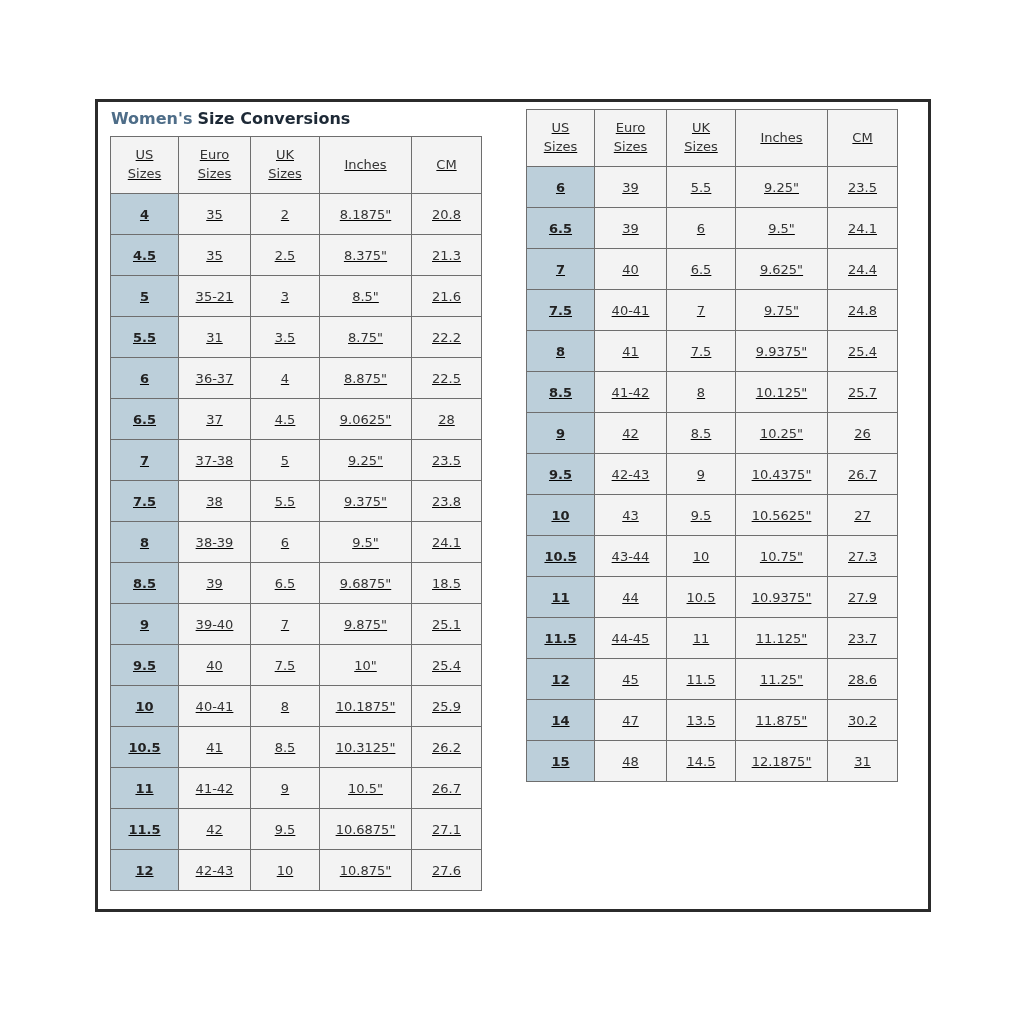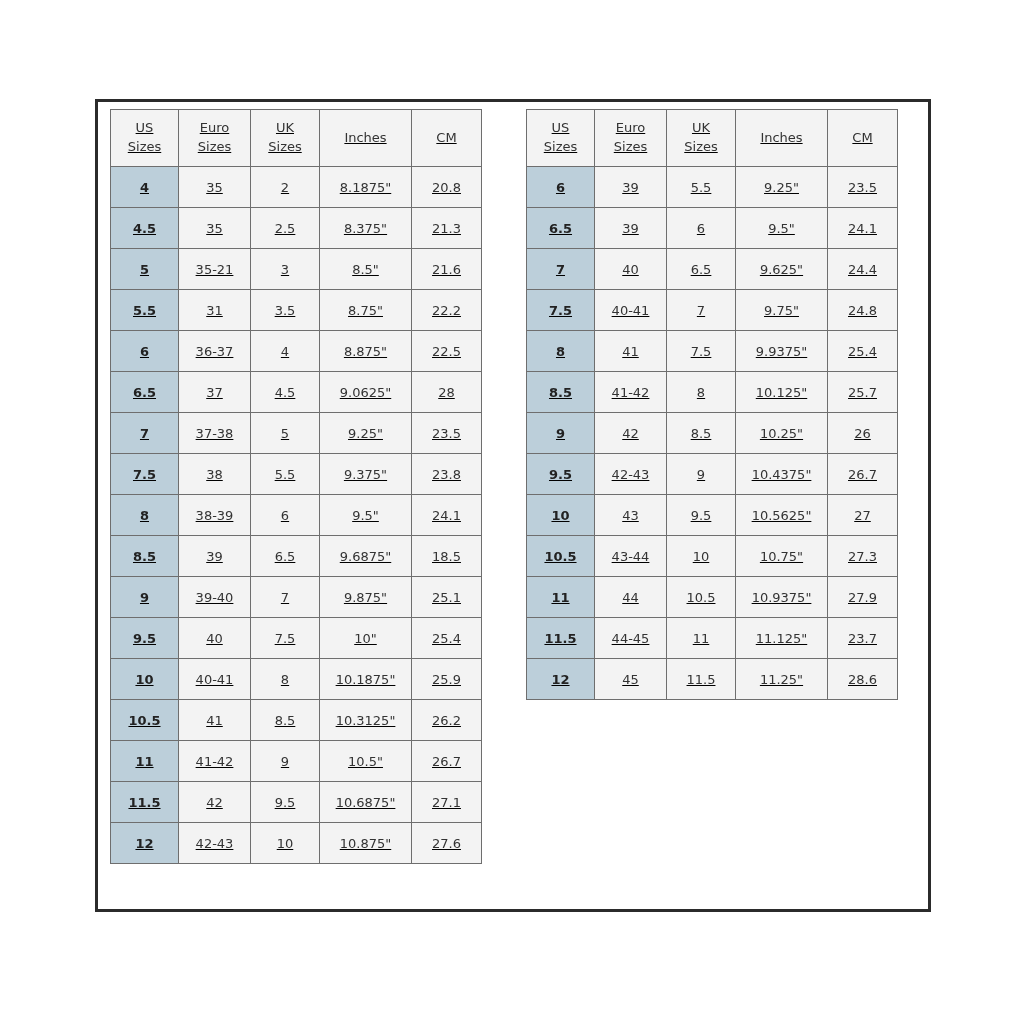--- a/index.html
+++ b/index.html
@@ -69,20 +69,168 @@
   .col-euro { width: 72px; }
   .col-uk { width: 69px; }
   .col-inches { width: 92px; }
   .col-cm { width: 70px; }
 </style>
 </head>
 <body>
 
 <div class="canvas">
   <div class="frame">
+
+    <section class="panel">
+      <h2 class="title">
+        <span class="title-prefix">Women's</span><span class="title-rest">Size Conversions</span>
+      </h2>
+      <table class="size-table">
+        <colgroup>
+          <col class="col-us">
+            <col class="col-euro">
+            <col class="col-uk">
+            <col class="col-inches">
+            <col class="col-cm">
+        </colgroup>
+        <thead>
+          <tr>
+            <th>US
+Sizes</th>
+            <th>Euro
+Sizes</th>
+            <th>UK
+Sizes</th>
+            <th>Inches</th>
+            <th>CM</th>
+          </tr>
+        </thead>
+        <tbody>
+            <tr>
+              <td>4</td>
+              <td>35</td>
+              <td>2</td>
+              <td>8.1875"</td>
+              <td>20.8</td>
+            </tr>
+            <tr>
+              <td>4.5</td>
+              <td>35</td>
+              <td>2.5</td>
+              <td>8.375"</td>
+              <td>21.3</td>
+            </tr>
+            <tr>
+              <td>5</td>
+              <td>35-21</td>
+              <td>3</td>
+              <td>8.5"</td>
+              <td>21.6</td>
+            </tr>
+            <tr>
+              <td>5.5</td>
+              <td>31</td>
+              <td>3.5</td>
+              <td>8.75"</td>
+              <td>22.2</td>
+            </tr>
+            <tr>
+              <td>6</td>
+              <td>36-37</td>
+              <td>4</td>
+              <td>8.875"</td>
+              <td>22.5</td>
+            </tr>
+            <tr>
+              <td>6.5</td>
+              <td>37</td>
+              <td>4.5</td>
+              <td>9.0625"</td>
+              <td>28</td>
+            </tr>
+            <tr>
+              <td>7</td>
+              <td>37-38</td>
+              <td>5</td>
+              <td>9.25"</td>
+              <td>23.5</td>
+            </tr>
+            <tr>
+              <td>7.5</td>
+              <td>38</td>
+              <td>5.5</td>
+              <td>9.375"</td>
+              <td>23.8</td>
+            </tr>
+            <tr>
+              <td>8</td>
+              <td>38-39</td>
+              <td>6</td>
+              <td>9.5"</td>
+              <td>24.1</td>
+            </tr>
+            <tr>
+              <td>8.5</td>
+              <td>39</td>
+              <td>6.5</td>
+              <td>9.6875"</td>
+              <td>18.5</td>
+            </tr>
+            <tr>
+              <td>9</td>
+              <td>39-40</td>
+              <td>7</td>
+              <td>9.875"</td>
+              <td>25.1</td>
+            </tr>
+            <tr>
+              <td>9.5</td>
+              <td>40</td>
+              <td>7.5</td>
+              <td>10"</td>
+              <td>25.4</td>
+            </tr>
+            <tr>
+              <td>10</td>
+              <td>40-41</td>
+              <td>8</td>
+              <td>10.1875"</td>
+              <td>25.9</td>
+            </tr>
+            <tr>
+              <td>10.5</td>
+              <td>41</td>
+              <td>8.5</td>
+              <td>10.3125"</td>
+              <td>26.2</td>
+            </tr>
+            <tr>
+              <td>11</td>
+              <td>41-42</td>
+              <td>9</td>
+              <td>10.5"</td>
+              <td>26.7</td>
+            </tr>
+            <tr>
+              <td>11.5</td>
+              <td>42</td>
+              <td>9.5</td>
+              <td>10.6875"</td>
+              <td>27.1</td>
+            </tr>
+            <tr>
+              <td>12</td>
+              <td>42-43</td>
+              <td>10</td>
+              <td>10.875"</td>
+              <td>27.6</td>
+            </tr>
+          </tbody>
+      </table>
+    </section>
 
     <section class="panel">
       <table class="size-table">
         <colgroup>
           <col class="col-us">
             <col class="col-euro">
             <col class="col-uk">
             <col class="col-inches">
             <col class="col-cm">
         </colgroup>
@@ -93,165 +241,20 @@
             <th>Euro
 Sizes</th>
             <th>UK
 Sizes</th>
             <th>Inches</th>
             <th>CM</th>
           </tr>
         </thead>
         <tbody>
             <tr>
-              <td>4</td>
-              <td>35</td>
-              <td>2</td>
-              <td>8.1875"</td>
-              <td>20.8</td>
-            </tr>
-            <tr>
-              <td>4.5</td>
-              <td>35</td>
-              <td>2.5</td>
-              <td>8.375"</td>
-              <td>21.3</td>
-            </tr>
-            <tr>
-              <td>5</td>
-              <td>35-21</td>
-              <td>3</td>
-              <td>8.5"</td>
-              <td>21.6</td>
-            </tr>
-            <tr>
-              <td>5.5</td>
-              <td>31</td>
-              <td>3.5</td>
-              <td>8.75"</td>
-              <td>22.2</td>
-            </tr>
-            <tr>
-              <td>6</td>
-              <td>36-37</td>
-              <td>4</td>
-              <td>8.875"</td>
-              <td>22.5</td>
-            </tr>
-            <tr>
-              <td>6.5</td>
-              <td>37</td>
-              <td>4.5</td>
-              <td>9.0625"</td>
-              <td>28</td>
-            </tr>
-            <tr>
-              <td>7</td>
-              <td>37-38</td>
-              <td>5</td>
-              <td>9.25"</td>
-              <td>23.5</td>
-            </tr>
-            <tr>
-              <td>7.5</td>
-              <td>38</td>
-              <td>5.5</td>
-              <td>9.375"</td>
-              <td>23.8</td>
-            </tr>
-            <tr>
-              <td>8</td>
-              <td>38-39</td>
-              <td>6</td>
-              <td>9.5"</td>
-              <td>24.1</td>
-            </tr>
-            <tr>
-              <td>8.5</td>
-              <td>39</td>
-              <td>6.5</td>
-              <td>9.6875"</td>
-              <td>18.5</td>
-            </tr>
-            <tr>
-              <td>9</td>
-              <td>39-40</td>
-              <td>7</td>
-              <td>9.875"</td>
-              <td>25.1</td>
-            </tr>
-            <tr>
-              <td>9.5</td>
-              <td>40</td>
-              <td>7.5</td>
-              <td>10"</td>
-              <td>25.4</td>
-            </tr>
-            <tr>
-              <td>10</td>
-              <td>40-41</td>
-              <td>8</td>
-              <td>10.1875"</td>
-              <td>25.9</td>
-            </tr>
-            <tr>
-              <td>10.5</td>
-              <td>41</td>
-              <td>8.5</td>
-              <td>10.3125"</td>
-              <td>26.2</td>
-            </tr>
-            <tr>
-              <td>11</td>
-              <td>41-42</td>
-              <td>9</td>
-              <td>10.5"</td>
-              <td>26.7</td>
-            </tr>
-            <tr>
-              <td>11.5</td>
-              <td>42</td>
-              <td>9.5</td>
-              <td>10.6875"</td>
-              <td>27.1</td>
-            </tr>
-            <tr>
-              <td>12</td>
-              <td>42-43</td>
-              <td>10</td>
-              <td>10.875"</td>
-              <td>27.6</td>
-            </tr>
-          </tbody>
-      </table>
-    </section>
-
-    <section class="panel">
-      <table class="size-table">
-        <colgroup>
-          <col class="col-us">
-            <col class="col-euro">
-            <col class="col-uk">
-            <col class="col-inches">
-            <col class="col-cm">
-        </colgroup>
-        <thead>
-          <tr>
-            <th>US
-Sizes</th>
-            <th>Euro
-Sizes</th>
-            <th>UK
-Sizes</th>
-            <th>Inches</th>
-            <th>CM</th>
-          </tr>
-        </thead>
-        <tbody>
-            <tr>
               <td>6</td>
               <td>39</td>
               <td>5.5</td>
               <td>9.25"</td>
               <td>23.5</td>
             </tr>
             <tr>
               <td>6.5</td>
               <td>39</td>
               <td>6</td>
@@ -328,18 +331,32 @@
               <td>11.125"</td>
               <td>23.7</td>
             </tr>
             <tr>
               <td>12</td>
               <td>45</td>
               <td>11.5</td>
               <td>11.25"</td>
               <td>28.6</td>
             </tr>
+            <tr>
+              <td>14</td>
+              <td>47</td>
+              <td>13.5</td>
+              <td>11.875"</td>
+              <td>30.2</td>
+            </tr>
+            <tr>
+              <td>15</td>
+              <td>48</td>
+              <td>14.5</td>
+              <td>12.1875"</td>
+              <td>31</td>
+            </tr>
           </tbody>
       </table>
     </section>
 
   </div>
 </div>
 
 </body></html>

